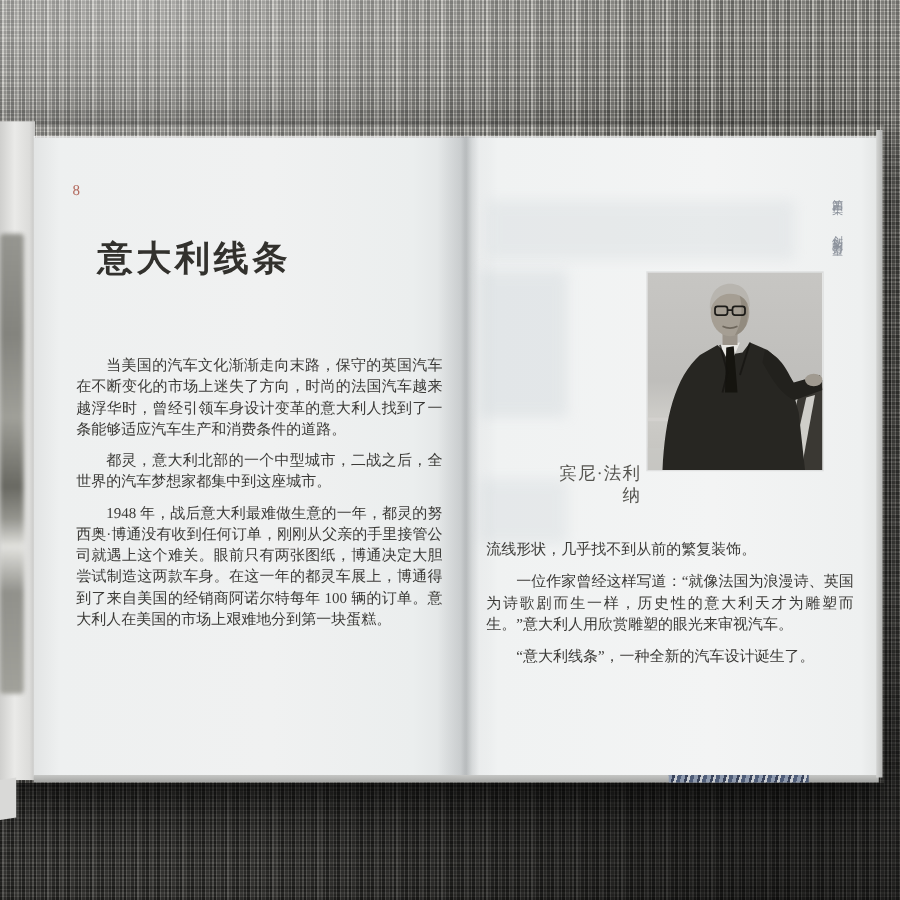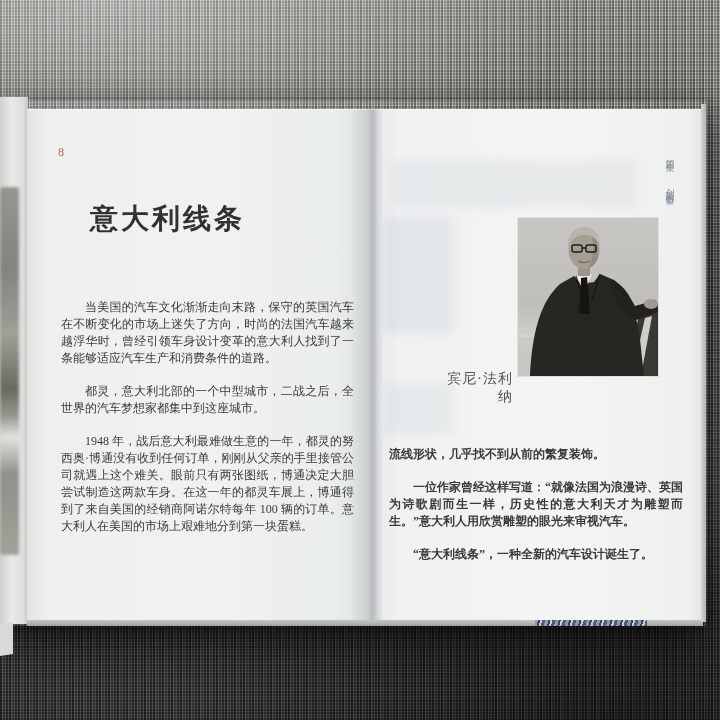--- a/index.html
+++ b/index.html
@@ -50,29 +50,29 @@
 
   
   .ghost{position:absolute;background:#aebac2;filter:blur(5px);pointer-events:none;}
   .ghost.g1{left:390px;top:60px;width:246px;height:48px;opacity:.16;}
   .ghost.g2{left:384px;top:116px;width:70px;height:118px;opacity:.20;}
   .ghost.g3{left:384px;top:283px;width:70px;height:52px;opacity:.16;}
 
   
   .page-number{position:absolute;left:58px;top:45px;font-size:12px;
     color:var(--page_number,#b2685c);}
-  .title{position:absolute;left:74px;top:84px;margin:16px;font-size:28px;font-weight:600;
+  .title{position:absolute;left:74px;top:84px;margin:4px;font-size:28px;font-weight:600;
     letter-spacing:3px;color:var(--title_text,#32312d);}
   .body-col{position:absolute;font-size:12px;line-height:17px;text-align:justify;
     color:var(--body_text,#3b3a37);}
-  .body-col p{margin:16px 0 8px 0;text-indent:2em;}
+  .body-col p{margin:1px 0 8px 0;text-indent:2em;}
   .body-col p.no-indent{text-indent:0;}
   .body-left{left:61px;top:183px;width:293px;}
   .body-right{left:389px;top:330px;width:294px;}
-  .body-right p{margin-bottom:9px;font-weight:bold;}
+  .body-right p{margin-bottom:9px;}
 
   .photo{position:absolute;left:518px;top:118px;width:140px;height:158px;
     box-shadow:0 0 0 1px rgba(120,120,118,.15);}
   .photo-caption{position:absolute;left:435px;top:270px;width:78px;text-align:right;
     font-size:14px;letter-spacing:1px;color:var(--caption_text,#55544f);}
 
   .chapter-marker{position:absolute;left:663px;top:52px;height:150px;
     writing-mode:vertical-rl;text-orientation:upright;font-size:9px;letter-spacing:2px;
     color:var(--chapter_marker,#8b919b);}
   .chapter-marker .part2{margin-top:11px;display:inline-block;}

